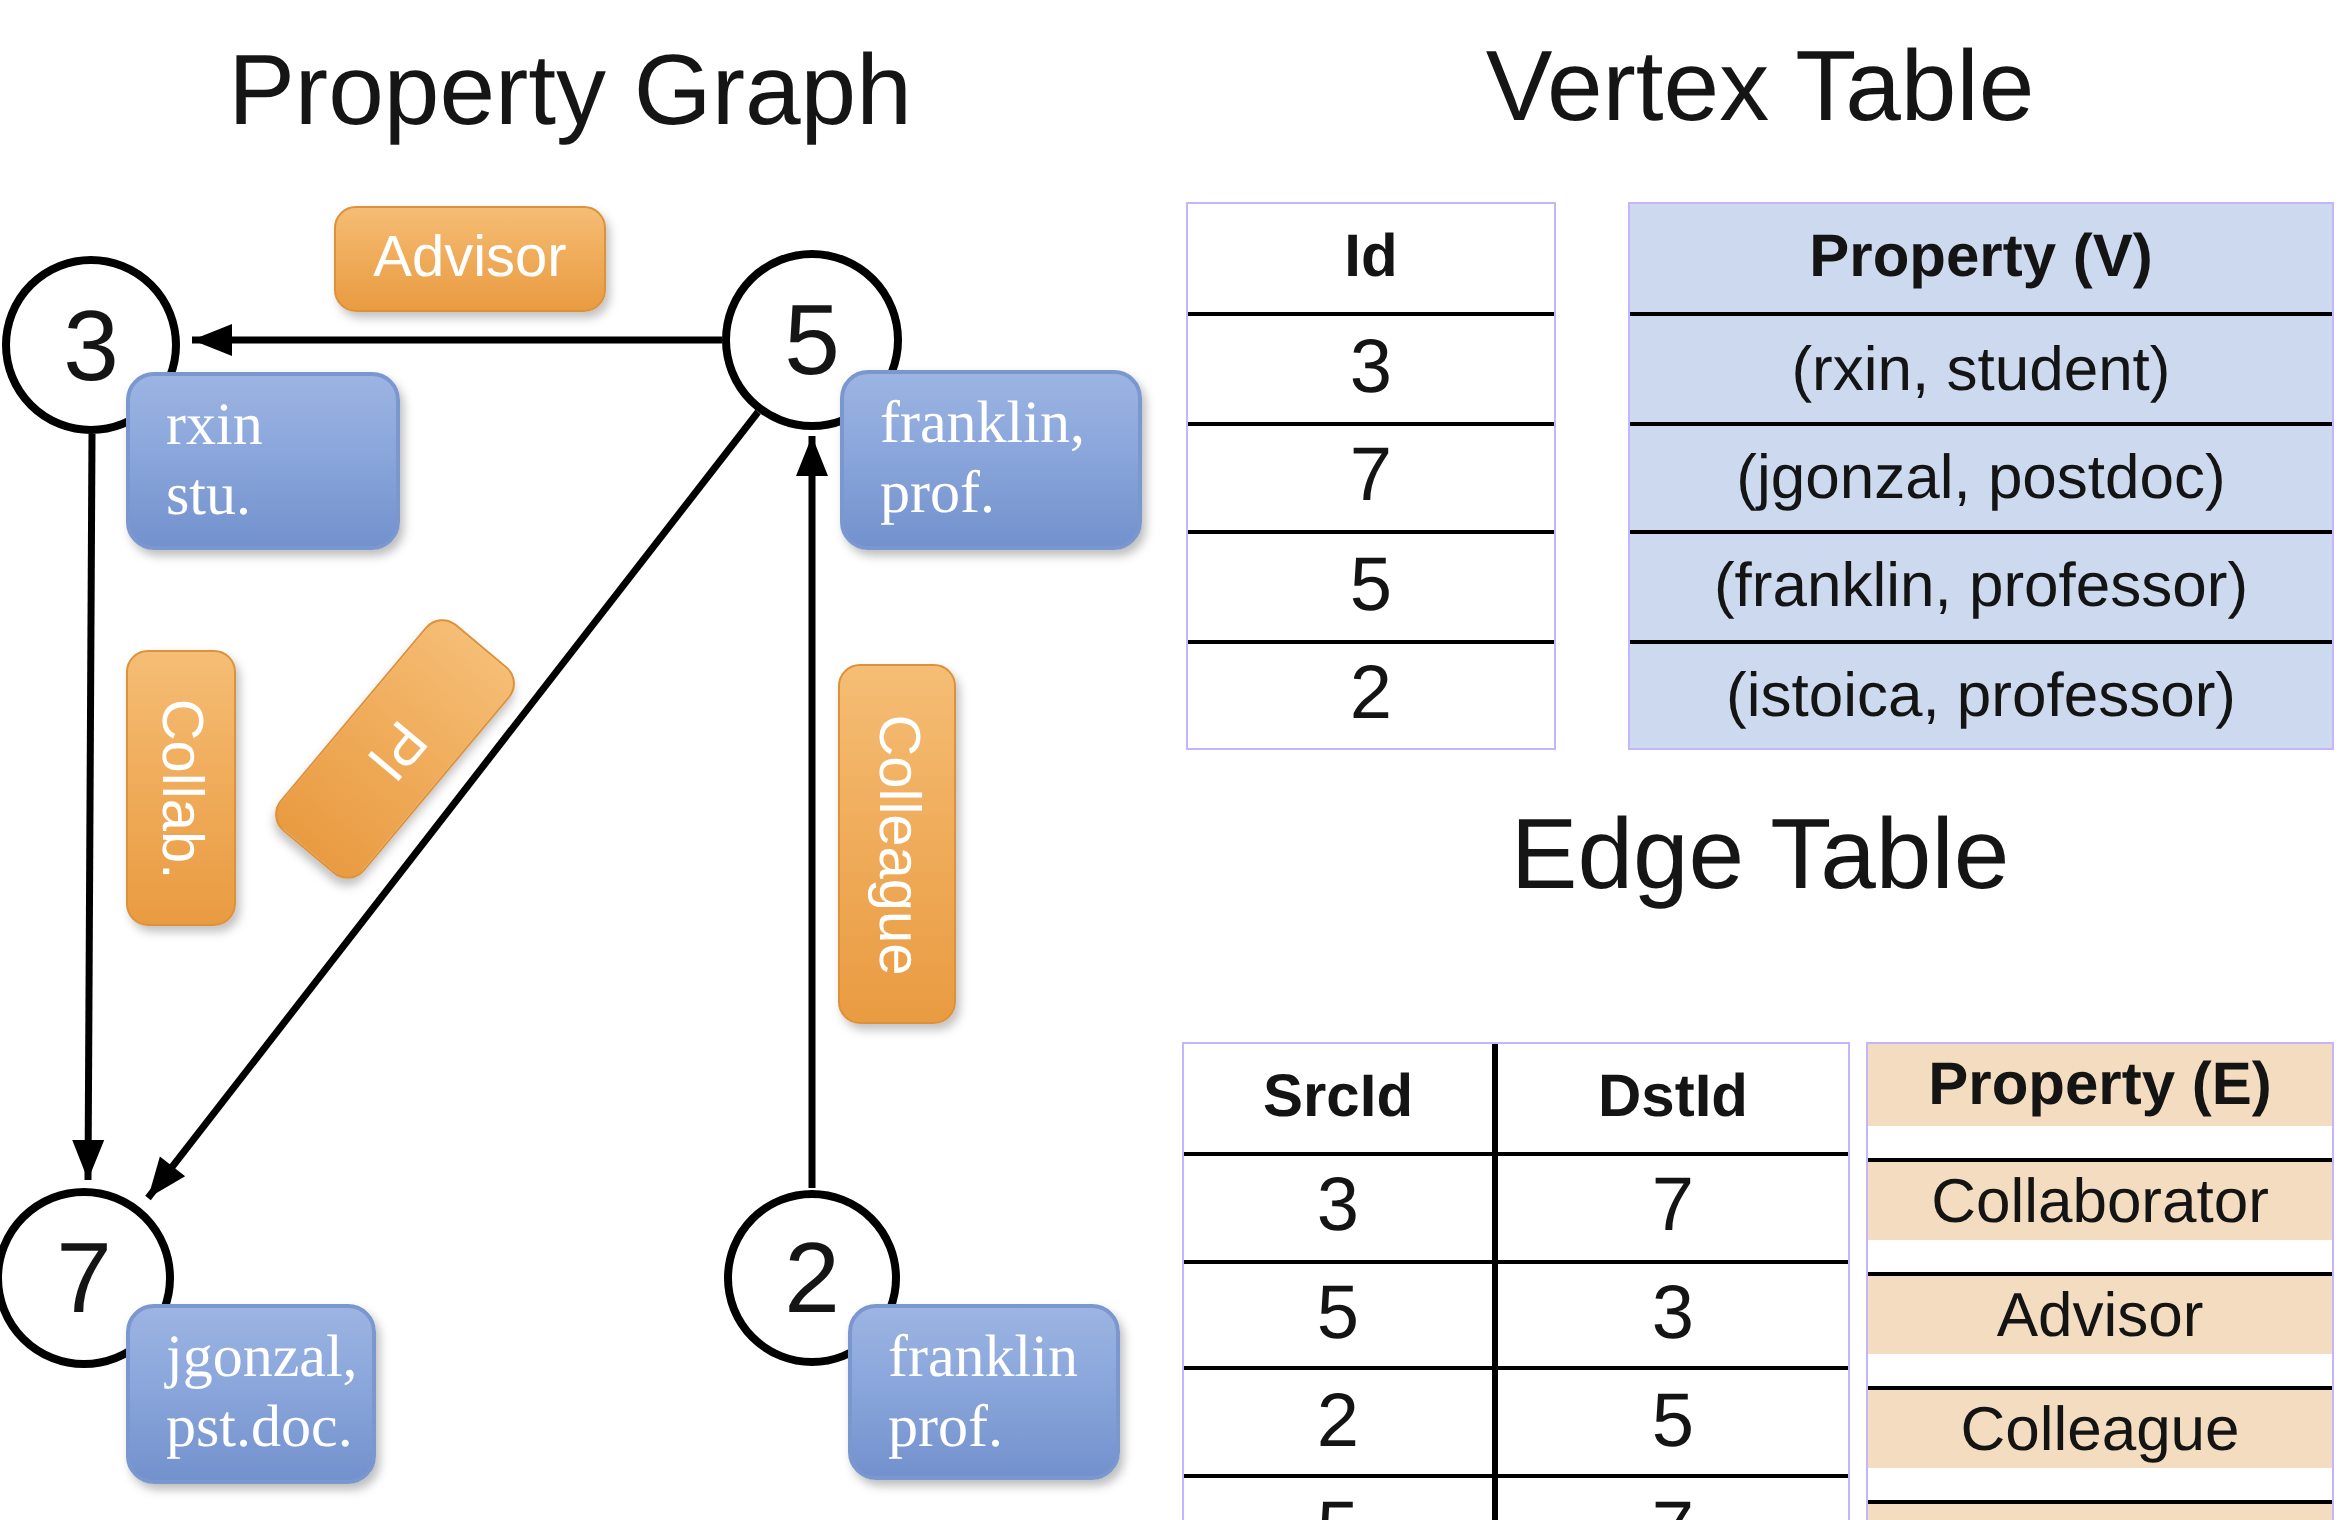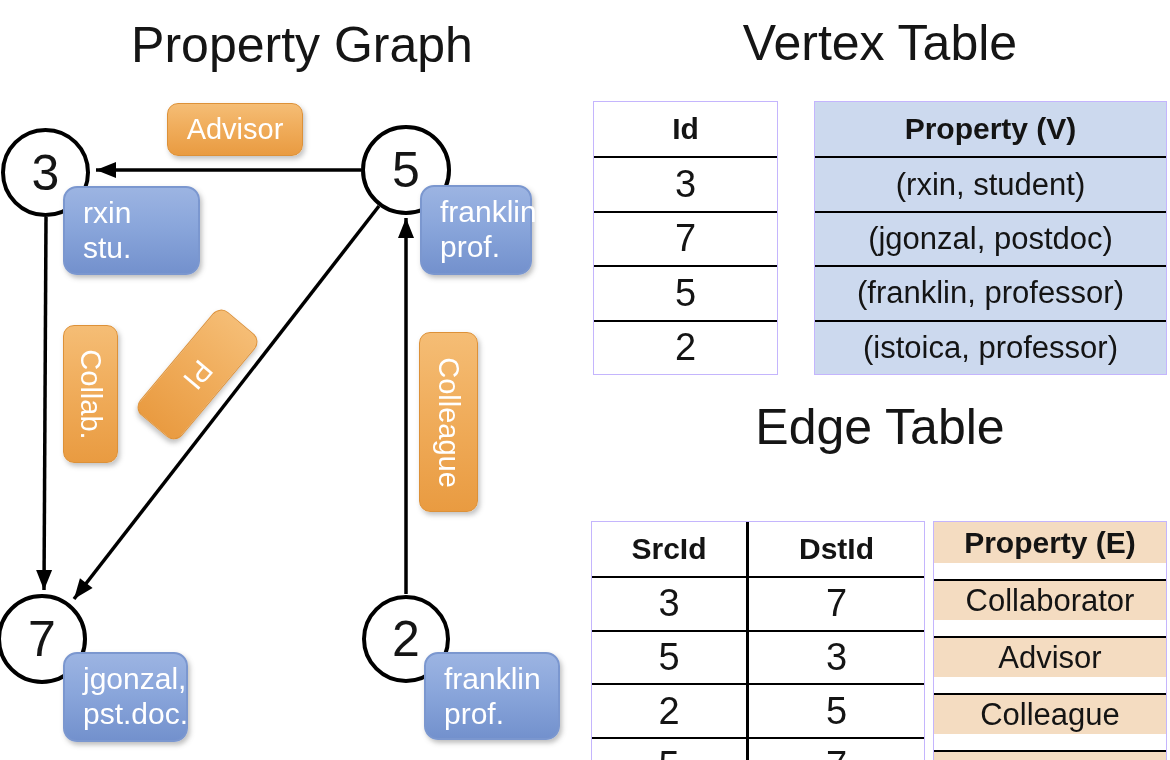--- a/index.html
+++ b/index.html
@@ -1,41 +1,41 @@
 <!DOCTYPE html>
 <html><head>
 <meta charset="utf-8">
 <style>
   html,body{margin:0;padding:0;background:#ffffff;}
   body{width:1170px;height:760px;overflow:hidden;font-family:"Liberation Sans",sans-serif;}
   .canvas{position:relative;width:1170px;height:760px;background:#fff;}
 
   .title{position:absolute;color:#151515;font-size:50px;font-weight:400;letter-spacing:0px;text-align:center;white-space:nowrap;}
-  #graph-title{left:47px;top:16px;width:510px;}
+  #graph-title{left:30px;top:16px;width:510px;}
   #vertex-title{left:593px;top:14px;width:574px;}
   #edge-title{left:593px;top:398px;width:574px;}
 
   
   #edge-svg{position:absolute;left:0;top:0;width:580px;height:760px;z-index:1;}
   .node{position:absolute;background:#fff;border:4px solid #000;border-radius:50%;
         display:flex;align-items:center;justify-content:center;z-index:2;
         font-size:50px;color:#151515;box-sizing:border-box;}
   #node-3{left:1px;top:128px;width:89px;height:89px;}
   #node-5{left:361px;top:125px;width:90px;height:90px;}
   #node-7{left:-3px;top:594px;width:90px;height:90px;}
   #node-2{left:362px;top:595px;width:88px;height:88px;}
 
   .vprop{position:absolute;z-index:3;border-radius:14px;color:#fff;
          background:linear-gradient(180deg,#9cb4e2 0%,#8aa6db 45%,#7391cd 100%);
          border:2px solid #7b97cf;box-sizing:border-box;
          padding:7px 10px 0 18px;font-size:30px;line-height:35px;
          box-shadow:2px 3px 5px rgba(110,110,110,.45);}
-  .vprop span{display:block;white-space:nowrap;}
+  .vprop span{display:block;white-space:nowrap;font-family:Liberation Serif, serif;}
   #prop-3{left:63px;top:186px;width:137px;height:89px;}
-  #prop-5{left:420px;top:185px;width:112px;height:90px;}
+  #prop-5{left:420px;top:185px;width:151px;height:90px;}
   #prop-7{left:63px;top:652px;width:125px;height:90px;}
   #prop-2{left:424px;top:652px;width:136px;height:88px;}
 
   .elabel{position:absolute;z-index:3;border-radius:11px;color:#fff;
           background:linear-gradient(180deg,#f5bd75 0%,#f0ad5c 45%,#e99b41 100%);
           border:1px solid #dd9138;box-sizing:border-box;
           display:flex;align-items:center;justify-content:center;
           font-size:29px;box-shadow:2px 3px 5px rgba(120,120,120,.45);}
   .elabel .vtext{transform:rotate(90deg);white-space:nowrap;}
   #label-advisor{left:167px;top:103px;width:136px;height:53px;}

